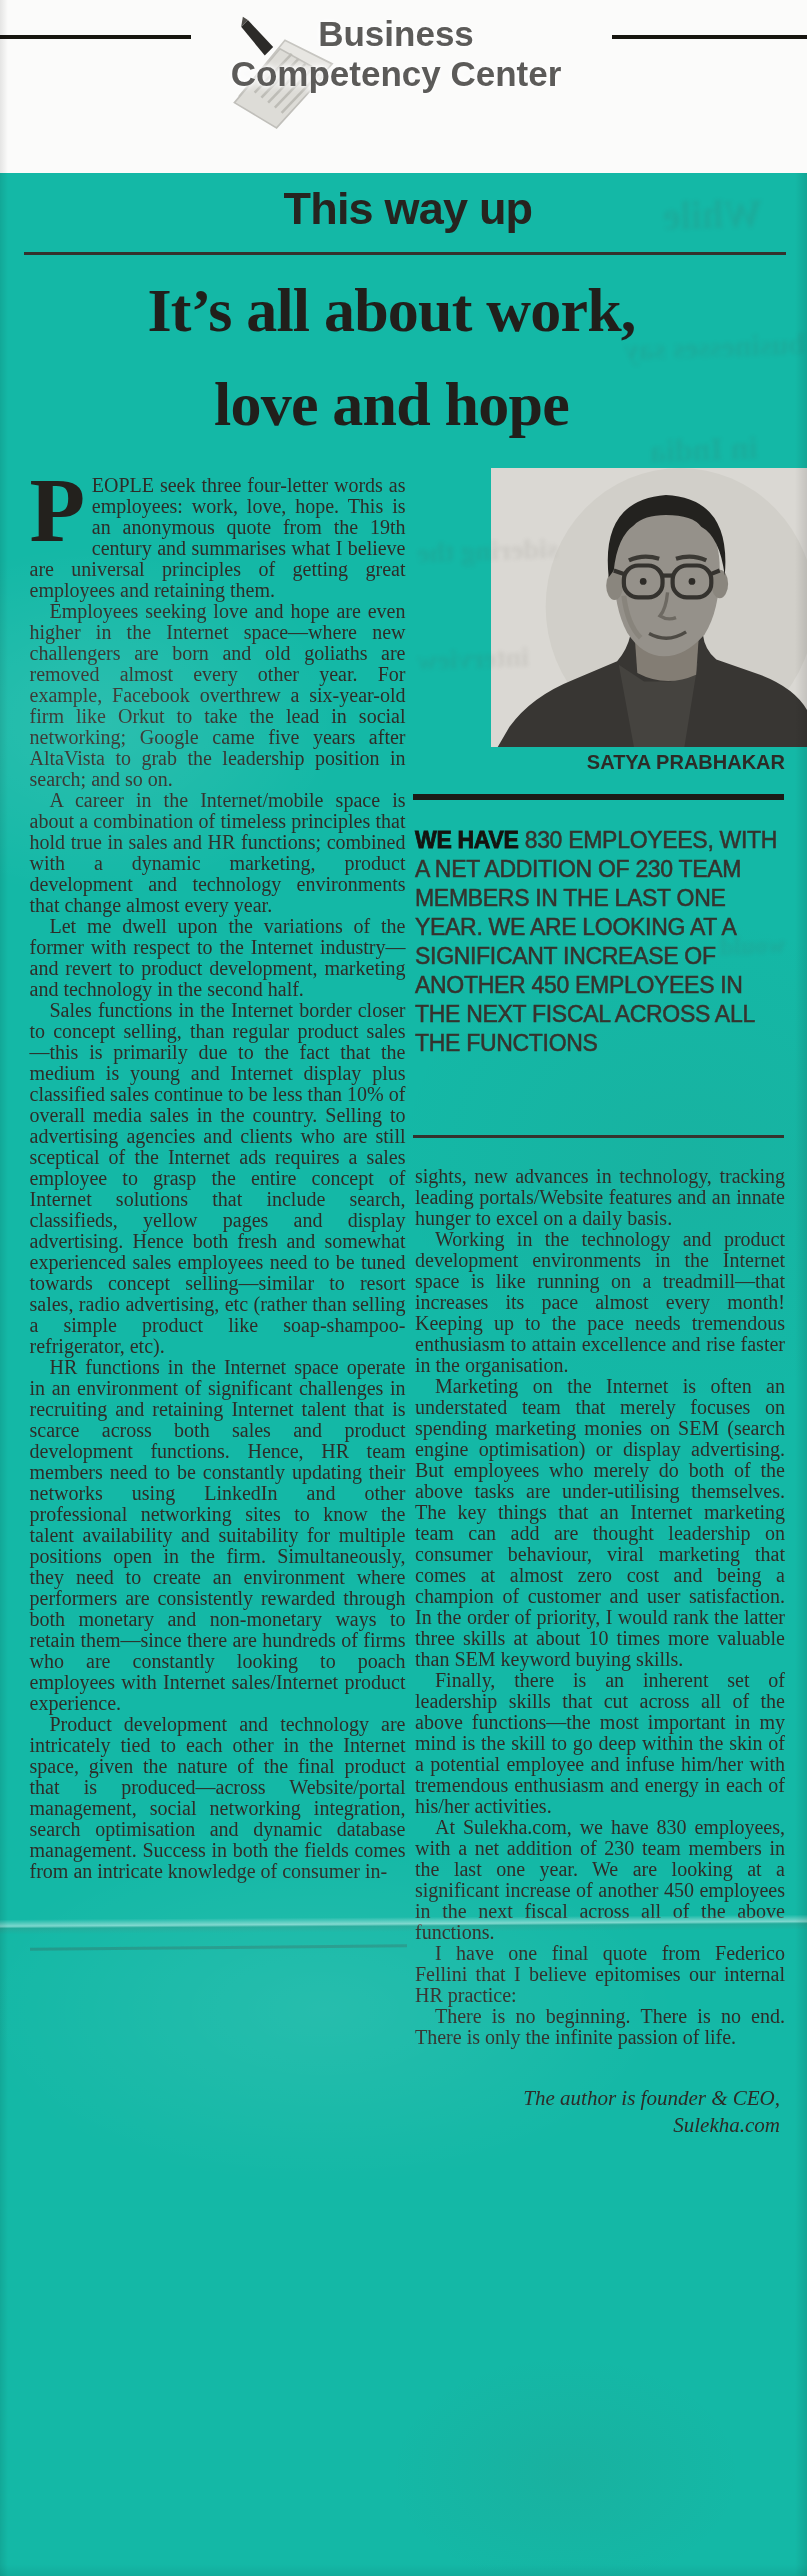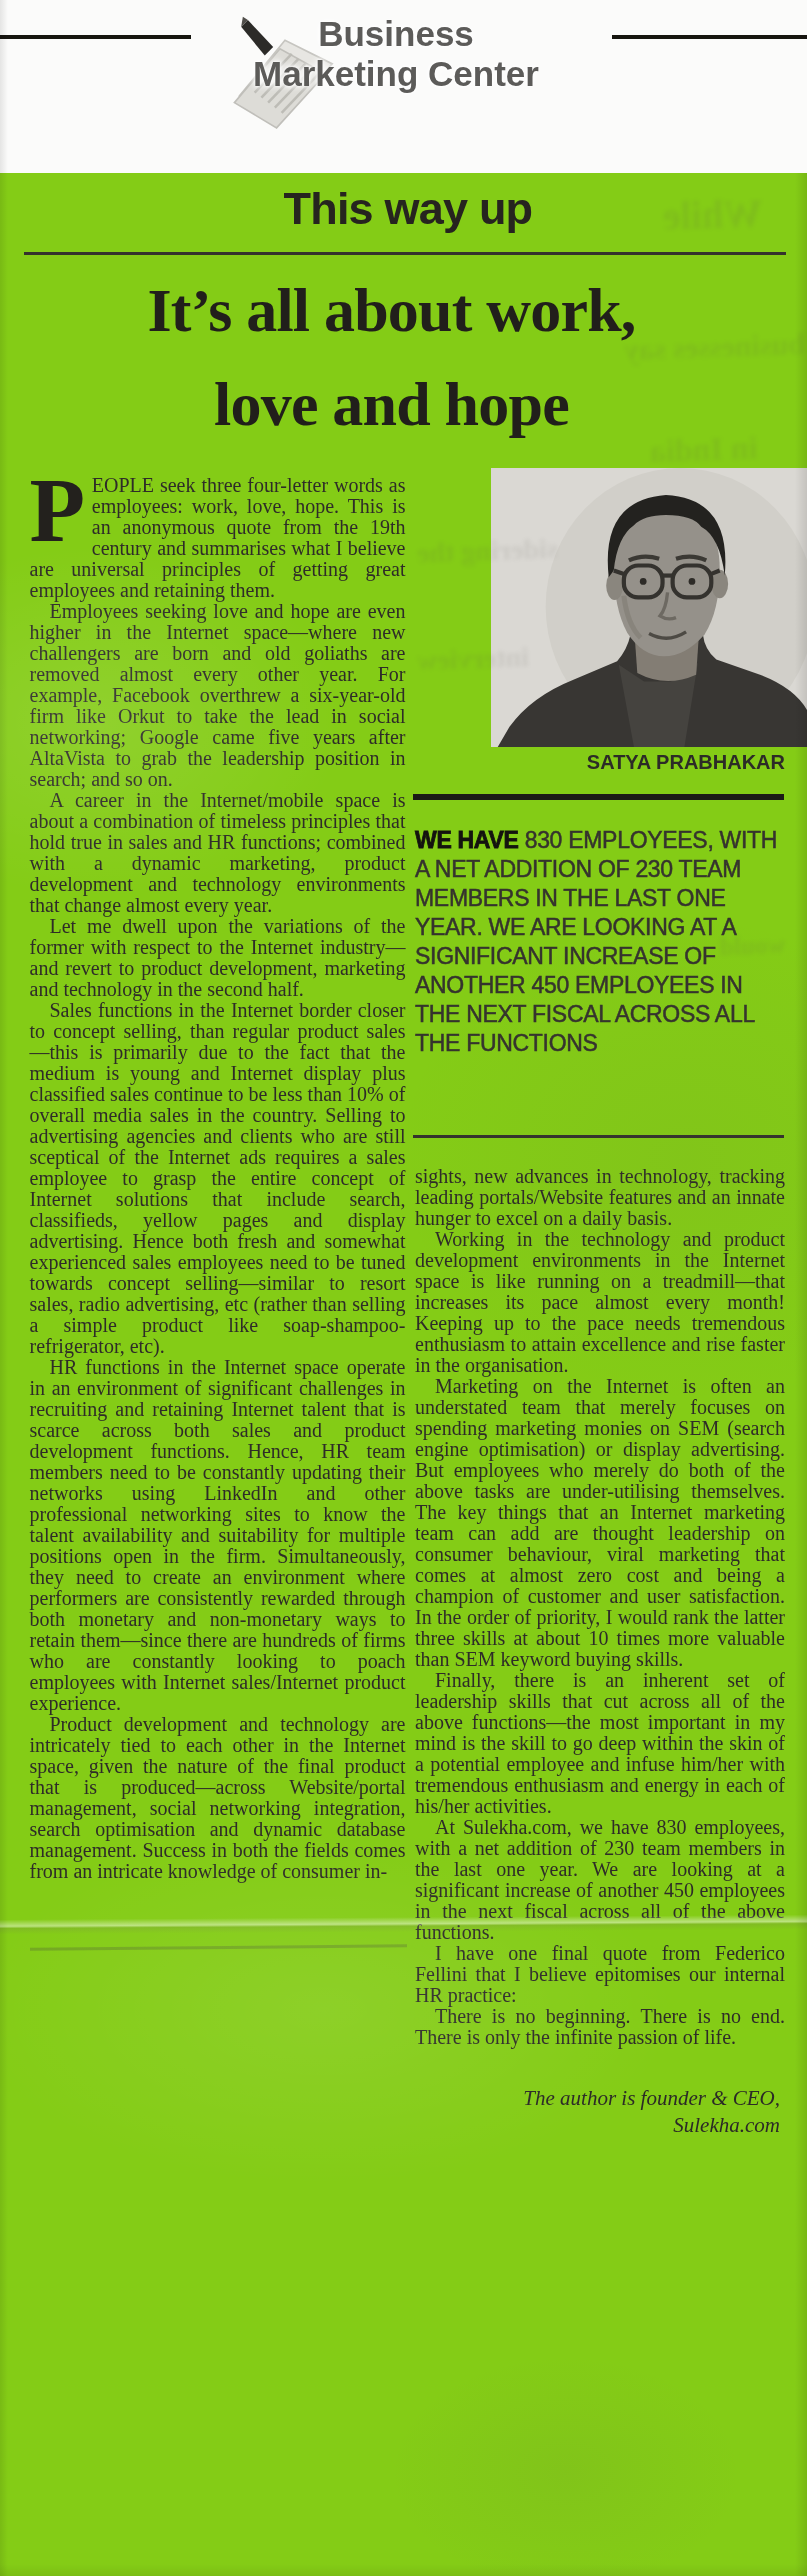--- a/index.html
+++ b/index.html
@@ -1,19 +1,19 @@
 <!DOCTYPE html>
 <html style="font-size:13.5px"><head>
 <meta charset="utf-8">
 <style>
   html,body{margin:0;padding:0;background:#9a9892;}
   *{box-sizing:border-box;}
   .paper{
     position:relative;width:808px;height:2576px;margin:0 auto;
-    background:#84cc16;overflow:hidden;
+    background:#14b8a6;overflow:hidden;
     font-family:"Liberation Serif",serif;color:#2e2c28;
   }
   .paper::after{ 
     content:"";position:absolute;inset:0;pointer-events:none;
     background:
       radial-gradient(353px 252px at 12% 28%, rgba(255,255,255,0.10), rgba(0,0,0,0) 70%),
       radial-gradient(421px 353px at 85% 45%, rgba(90,85,75,0.06), rgba(0,0,0,0) 70%),
       radial-gradient(505px 252px at 40% 78%, rgba(255,255,255,0.08), rgba(0,0,0,0) 70%),
       radial-gradient(252px 168px at 70% 96%, rgba(90,85,75,0.07), rgba(0,0,0,0) 70%);
   }
@@ -120,21 +120,21 @@
             <path d="M50 104 L94 58"></path>
           <path d="M58 110 L102 64"></path>
             <path d="M66 116 L110 70"></path>
         </g>
         <path d="M26 6 L56 38 L46 48 L18 14 Z" fill="#2c2b28"></path>
         <path d="M18 14 L26 6 L20 2 Z" fill="#504e4a"></path>
       </svg>
     </div>
     <div class="mast-title">
       <div>Business</div>
-      <div>Marketing Center</div>
+      <div>Competency Center</div>
     </div>
   </header>
 
   <h2 class="kicker">This way up</h2>
   <div class="kicker-rule"></div>
   <h1 class="headline">
     <span>It’s all about work,</span><br>
     <span>love and hope</span>
   </h1>
 

